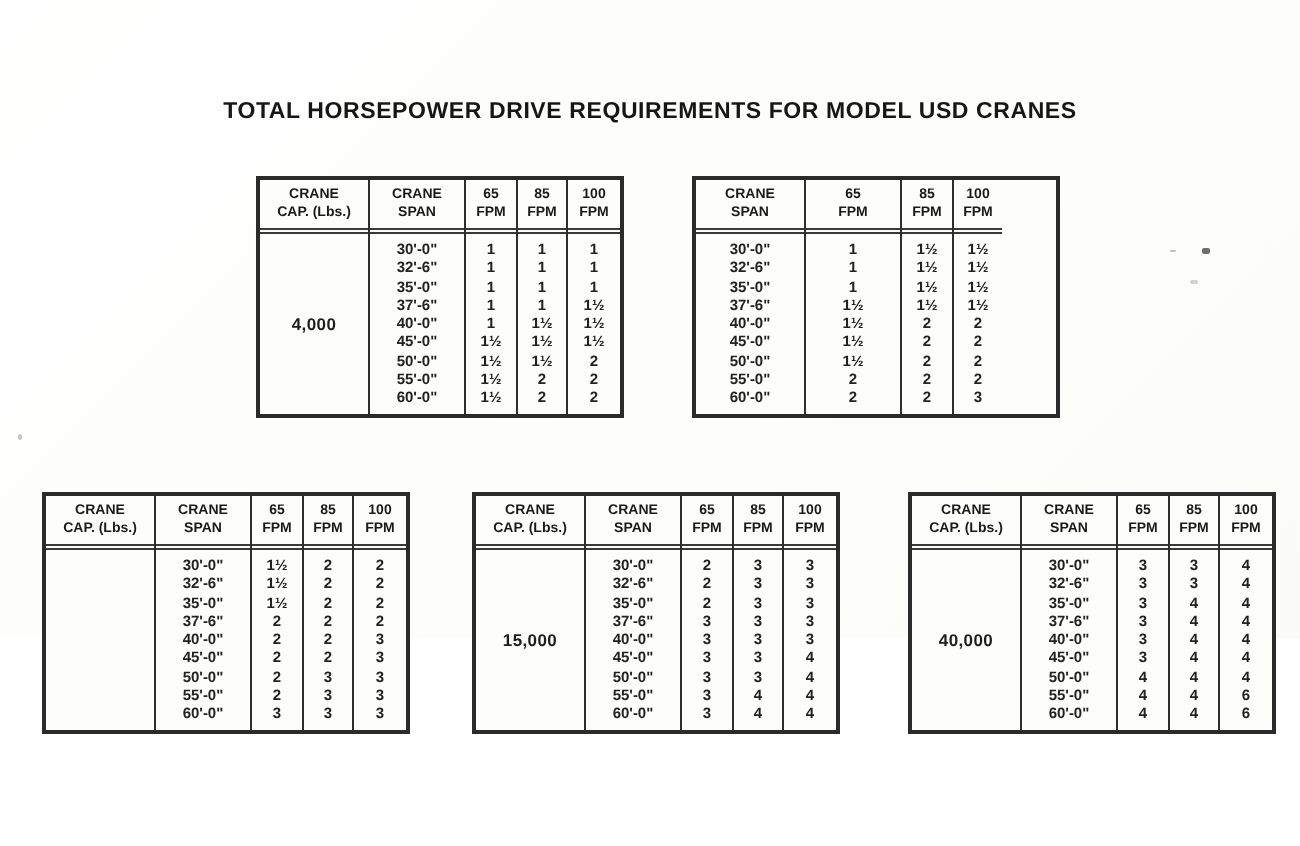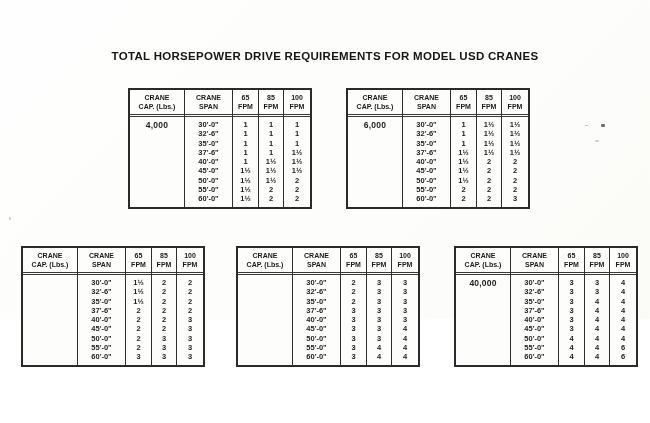--- a/index.html
+++ b/index.html
@@ -60,20 +60,21 @@
     padding-top: 1px;
   }
   .tbody {
     flex: 1;
     display: flex;
     flex-direction: column;
     justify-content: flex-start;
     padding: 3px 0 3px 0;
   }
   .cap-body {
+    justify-content: center;
     align-items: center;
   }
   .cap {
     font-size: 8.5px;
     font-weight: bold;
     letter-spacing: 0.2px;
   }
   .cell {
     font-size: 7.5px;
     font-weight: bold;
@@ -174,29 +175,20 @@
             <div class="cell">2</div>
             <div class="cell">2</div>
             <div class="cell">2</div>
           </div>
         </div>
       </div>
       <div class="hp-table t1">
         <div class="col">
           <div class="hdr">
             <span>CRANE</span>
-            <span>CAP. (Lbs.)</span>
-          </div>
-          <div class="tbody cap-body">
-            <span class="cap">6,000</span>
-          </div>
-        </div>
-        <div class="col">
-          <div class="hdr">
-            <span>CRANE</span>
             <span>SPAN</span>
           </div>
           <div class="tbody">
             <div class="cell">30'-0"</div>
             <div class="cell">32'-6"</div>
             <div class="cell">35'-0"</div>
             <div class="cell">37'-6"</div>
             <div class="cell">40'-0"</div>
             <div class="cell">45'-0"</div>
             <div class="cell">50'-0"</div>
@@ -331,20 +323,23 @@
             <div class="cell">3</div>
           </div>
         </div>
       </div>
       <div class="hp-table t3">
         <div class="col">
           <div class="hdr">
             <span>CRANE</span>
             <span>CAP. (Lbs.)</span>
           </div>
+          <div class="tbody cap-body">
+            <span class="cap">15,000</span>
+          </div>
         </div>
         <div class="col">
           <div class="hdr">
             <span>CRANE</span>
             <span>SPAN</span>
           </div>
           <div class="tbody">
             <div class="cell">30'-0"</div>
             <div class="cell">32'-6"</div>
             <div class="cell">35'-0"</div>

